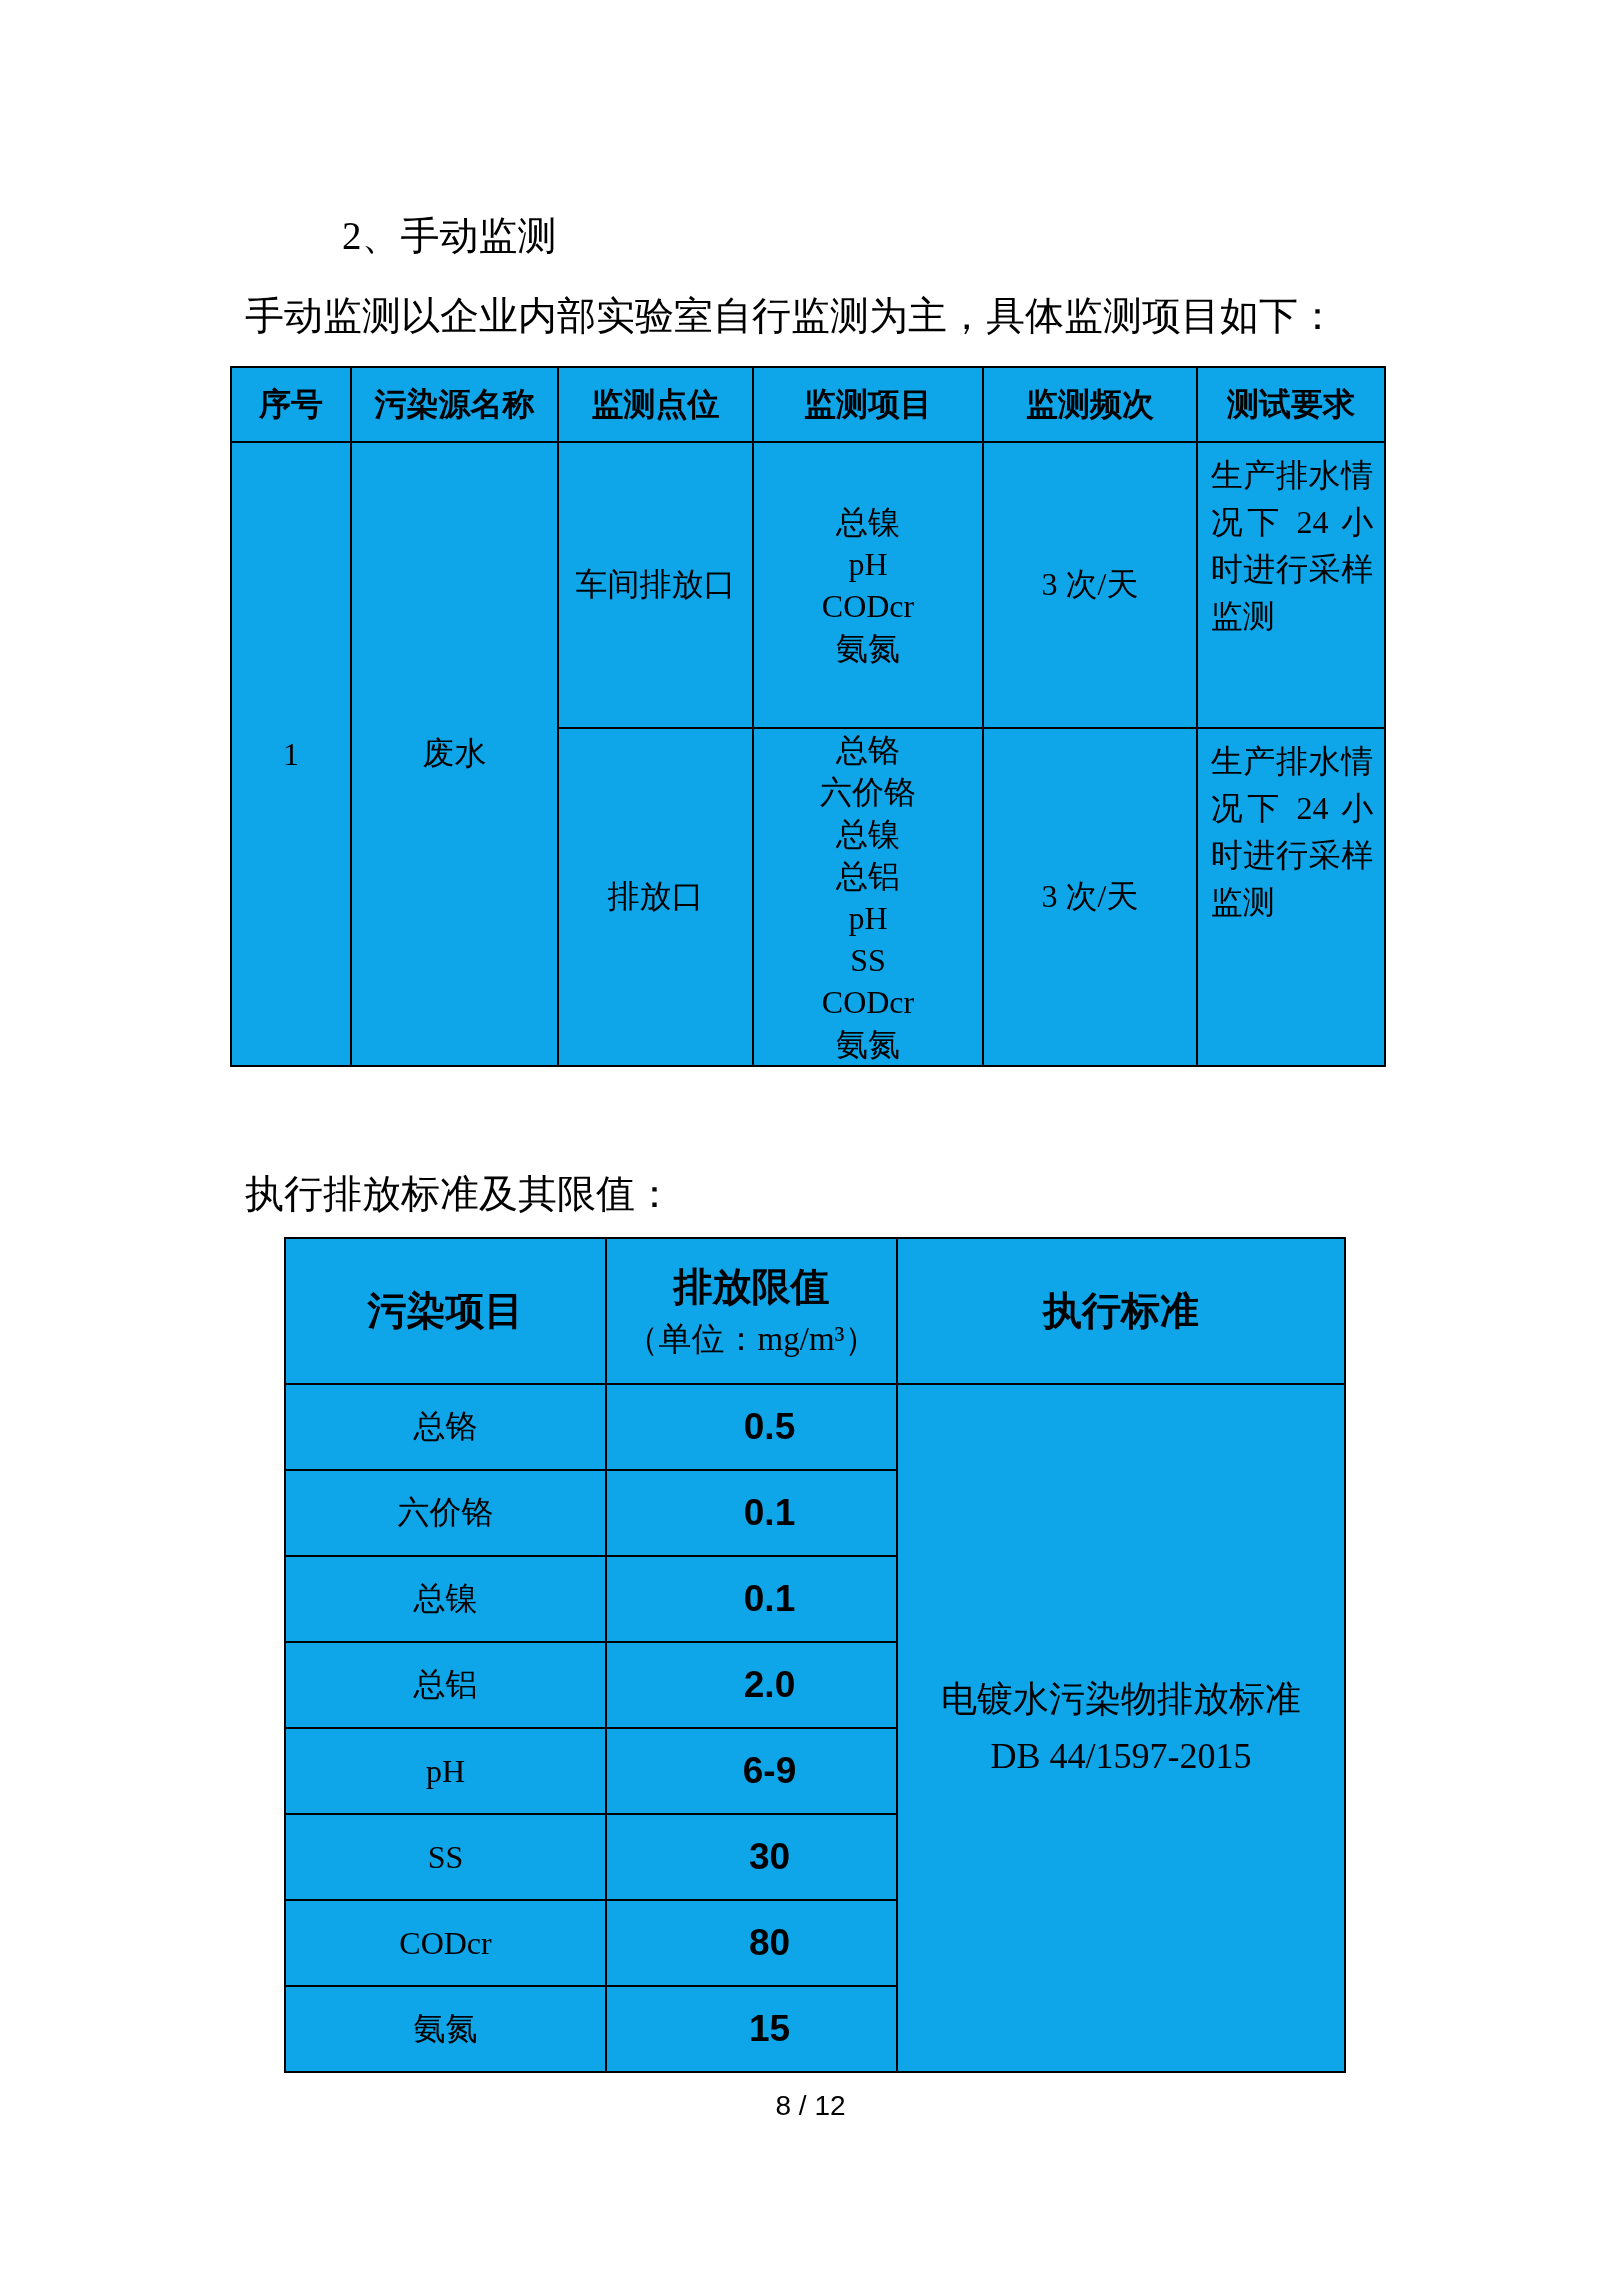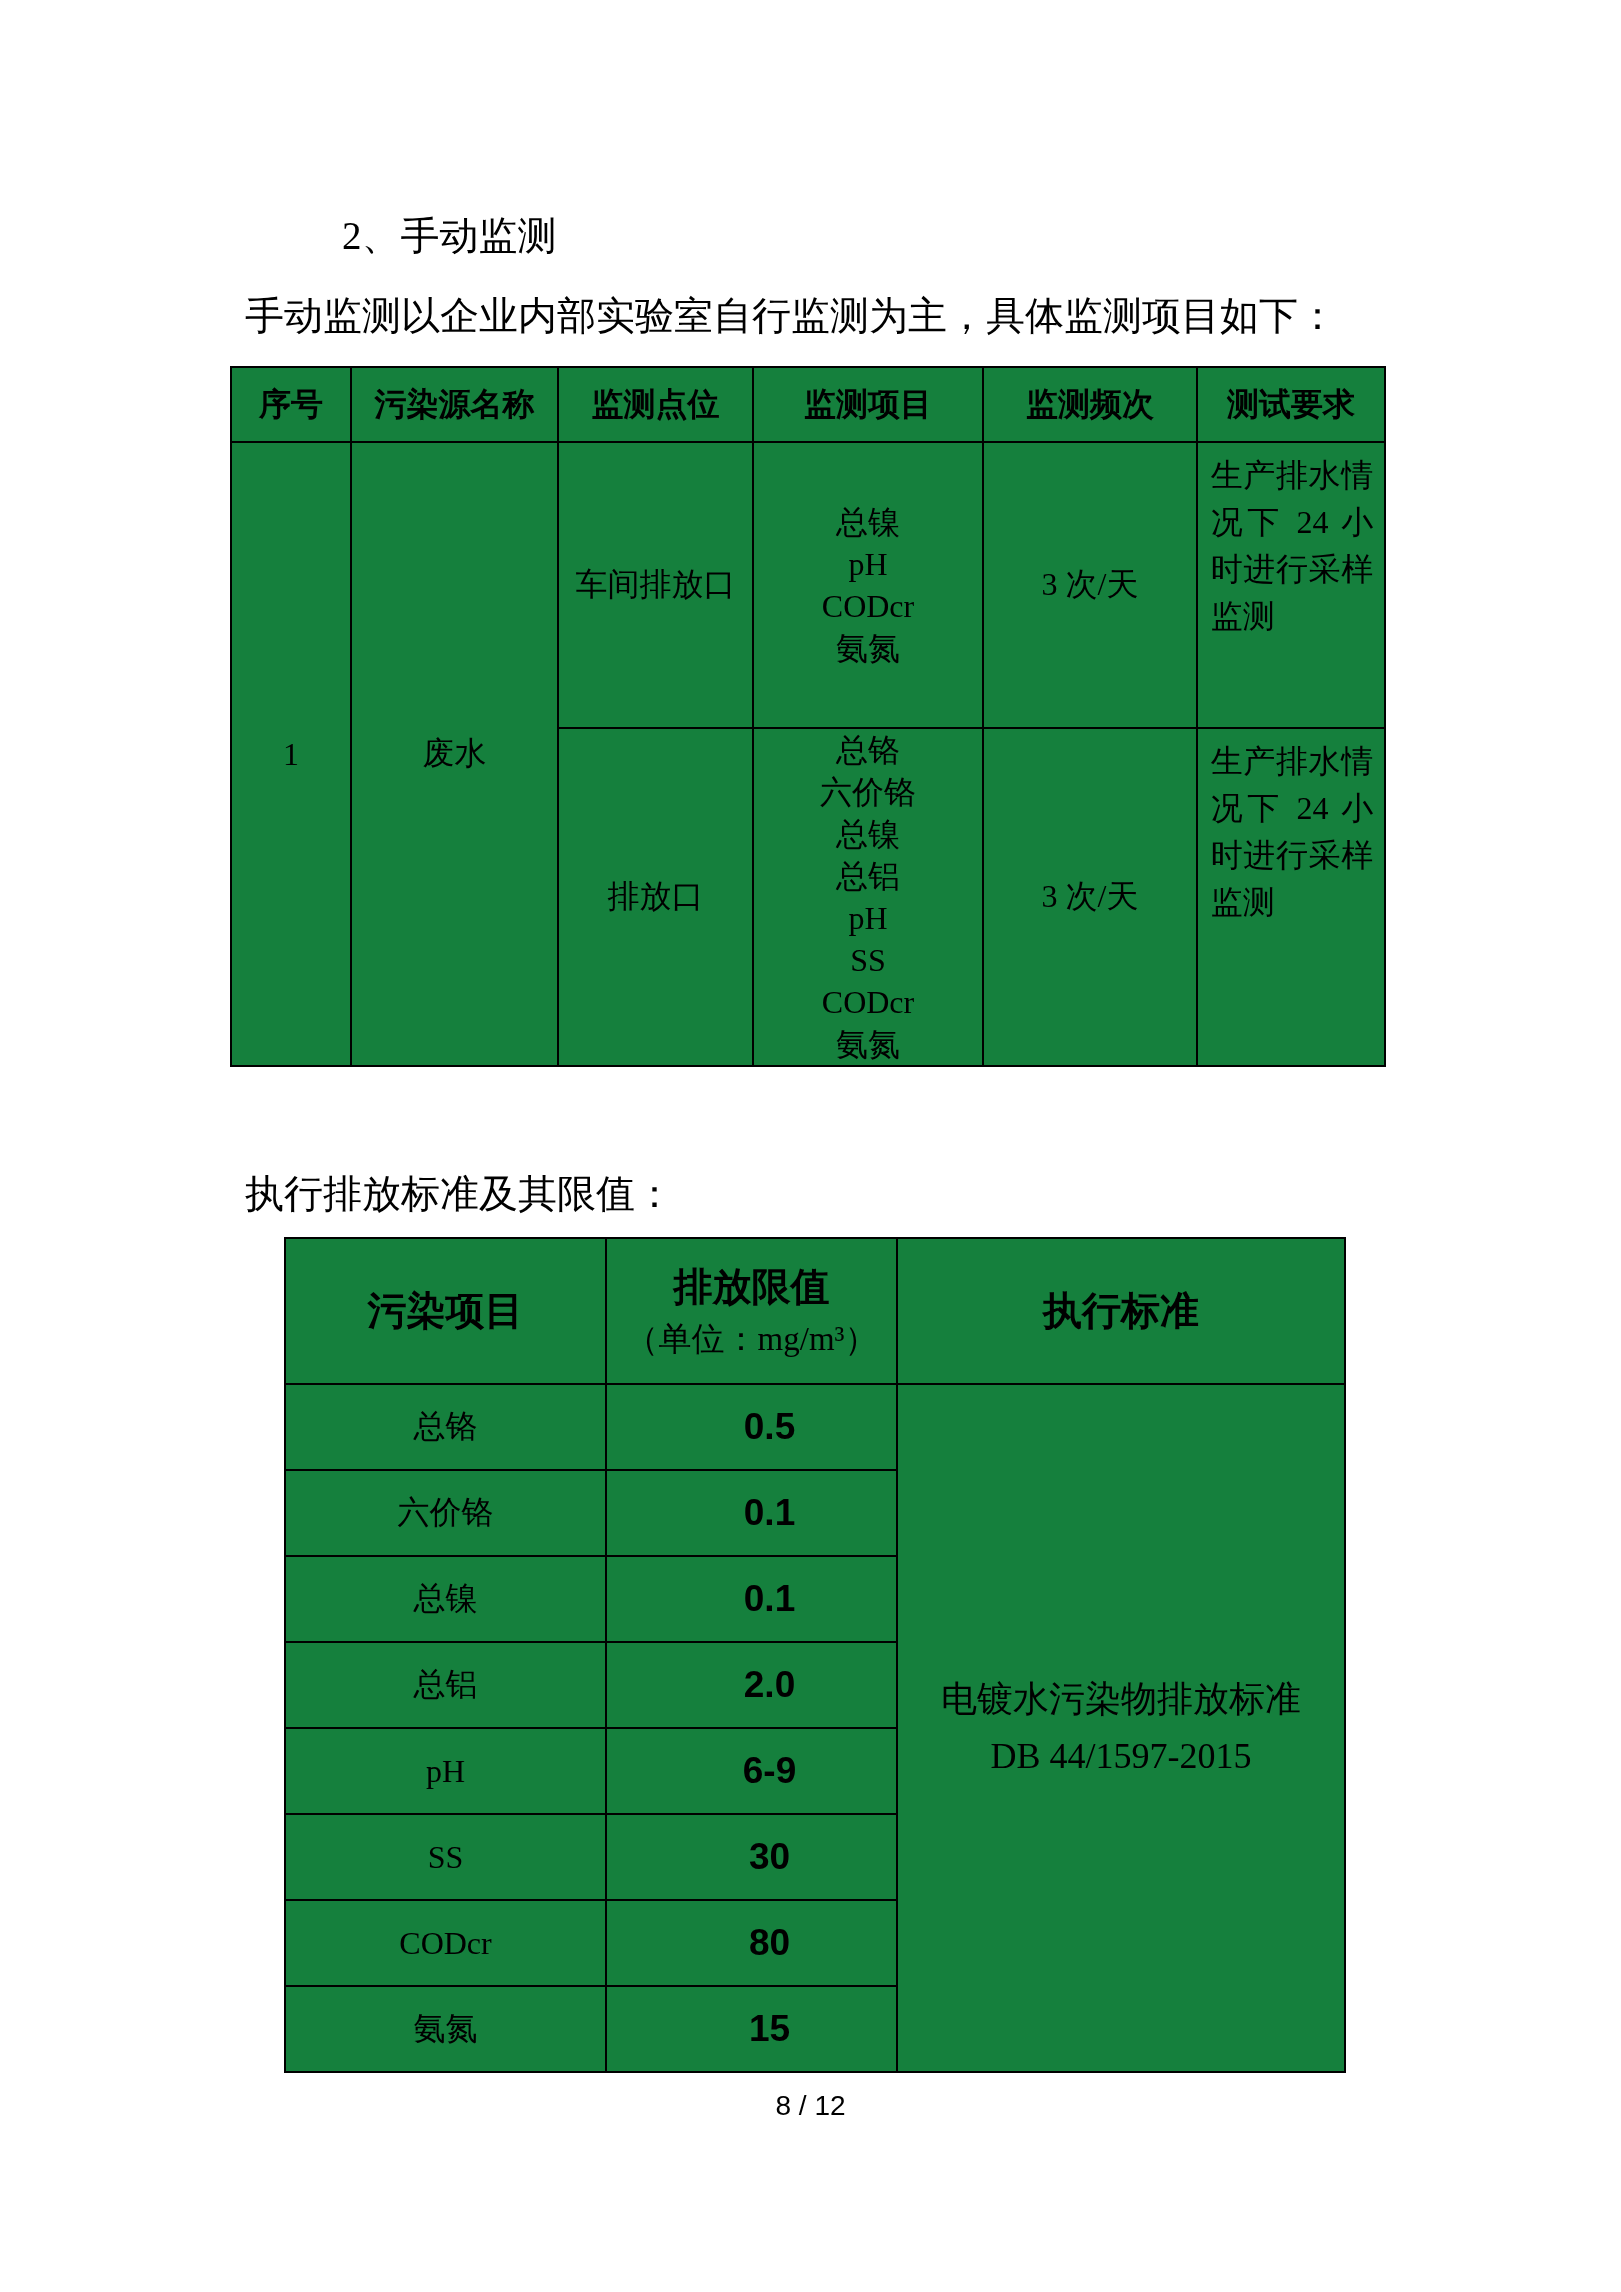--- a/index.html
+++ b/index.html
@@ -38,21 +38,21 @@
     left: 245px;
     top: 1168px;
     font-size: 39px;
     line-height: 51px;
     white-space: nowrap;
   }
   table.doc-table {
     position: absolute;
     border-collapse: collapse;
     table-layout: fixed;
-    background: #15803d;
+    background: #0ea5e9;
   }
   table.doc-table td, table.doc-table th {
     border: 2px solid #000000;
     text-align: center;
     vertical-align: middle;
     padding: 0;
     overflow: hidden;
   }
   
   table.t1 {

